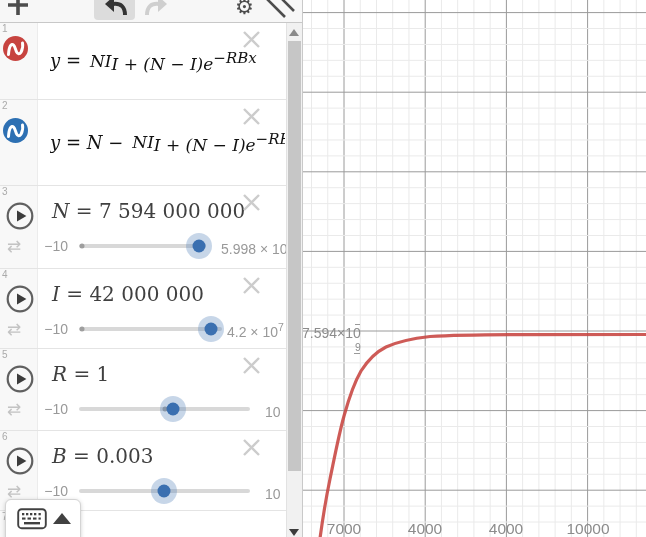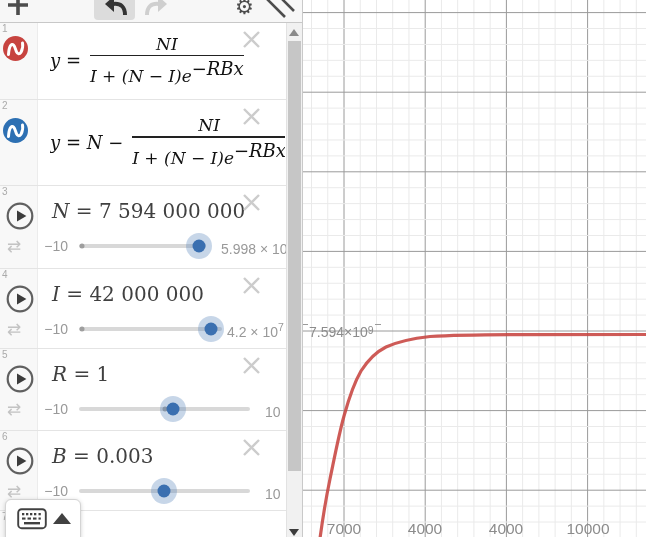--- a/index.html
+++ b/index.html
@@ -17,25 +17,25 @@
               border-right:1px solid #ececec;}
   .row{position:absolute;left:0;width:286px;border-bottom:1px solid #e4e4e4;}
   .rownum{position:absolute;left:2px;top:1px;font-size:10px;color:#aaa;}
   .cicon{position:absolute;left:2px;}
   .playbtn{position:absolute;left:5px;top:16px;width:30px;height:30px;cursor:pointer;}
   .loop{position:absolute;left:7px;top:51px;font-size:17px;color:#c3c3c3;cursor:pointer;}
   .close{position:absolute;right:26px;top:9px;width:17px;height:17px;cursor:pointer;}
   .mathline{position:absolute;left:50px;top:0;height:100%;width:235px;display:flex;align-items:center;
             font-family:"DejaVu Serif",serif;font-style:italic;font-size:18px;color:#111;
             white-space:nowrap;overflow:hidden;}
-  .frac{display:inline-flex;flex-direction:column;align-items:center;margin-left:9px;}
+  .frac{display:inline-flex;flex-direction:row;align-items:center;margin-left:9px;}
   .frac .num{font-size:17px;line-height:20px;}
   .frac .bar{height:1.4px;background:#222;align-self:stretch;margin:1px 0 2px 0;}
   .frac .den{font-size:17px;line-height:22px;}
-  .frac sup{font-size:18px;font-style:italic;}
+  .frac sup{font-size:15px;font-style:italic;}
   .expr-val{position:absolute;left:52px;top:14px;font-family:"DejaVu Serif",serif;font-size:20px;color:#404040;
             white-space:nowrap;}
   .expr-val .mvar{font-style:italic;}
   .slider{position:absolute;left:0;top:0;width:286px;height:100%;}
   .smin{position:absolute;left:42px;top:53px;width:26px;text-align:right;font-size:14px;color:#999;}
   .strack{position:absolute;top:59px;height:4px;background:#d8d8d8;border-radius:2px;}
   .szero{position:absolute;top:61px;width:5px;height:5px;border-radius:50%;background:#9e9e9e;
          transform:translate(-50%,-50%);}
   .shalo{position:absolute;top:61px;width:26px;height:26px;border-radius:50%;
          background:rgba(84,131,185,0.33);transform:translate(-50%,-50%);}
@@ -53,21 +53,21 @@
            border-right:5px solid transparent;border-top:7px solid #3c3c3c;cursor:pointer;}
   
   .kbd-pop{position:absolute;left:5px;top:499px;width:74px;height:42px;background:#fff;
            border:1px solid #d4d4d4;border-radius:6px;box-shadow:0 1px 4px rgba(0,0,0,0.18);z-index:9;}
   .kbd-ic{position:absolute;left:11px;top:8px;cursor:pointer;}
   .kbd-tri{position:absolute;left:47px;top:13px;width:0;height:0;border-left:9px solid transparent;
            border-right:9px solid transparent;border-bottom:11px solid #414141;cursor:pointer;}
   
   .graph{position:absolute;left:303px;top:0;width:343px;height:537px;background:#fff;}
   .edge-label{position:absolute;left:302px;top:324px;font-size:14px;color:#8c8c8c;z-index:3;
-              display:flex;align-items:flex-start;}
+              display:flex;align-items:flex-end;flex-direction:column;}
   .edge-label .dash{display:inline-block;width:5px;height:1px;background:#9a9a9a;margin:0 1px;}
   .edge-label sup{font-size:10.5px;}
   .xtick{position:absolute;top:520px;font-size:15.5px;color:#8c8c8c;transform:translateX(-50%);z-index:3;}
 </style>
 </head>
 <body>
 
 <div class="stage">
 
   <div class="graph">

